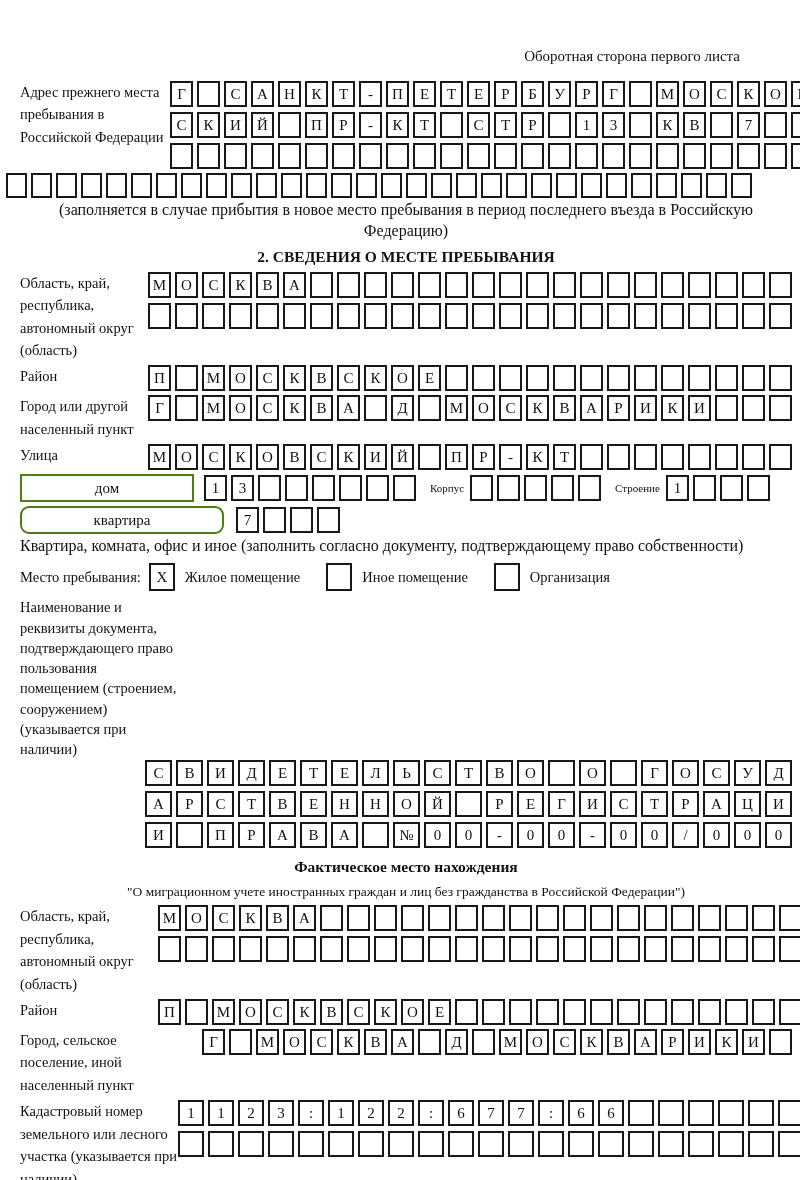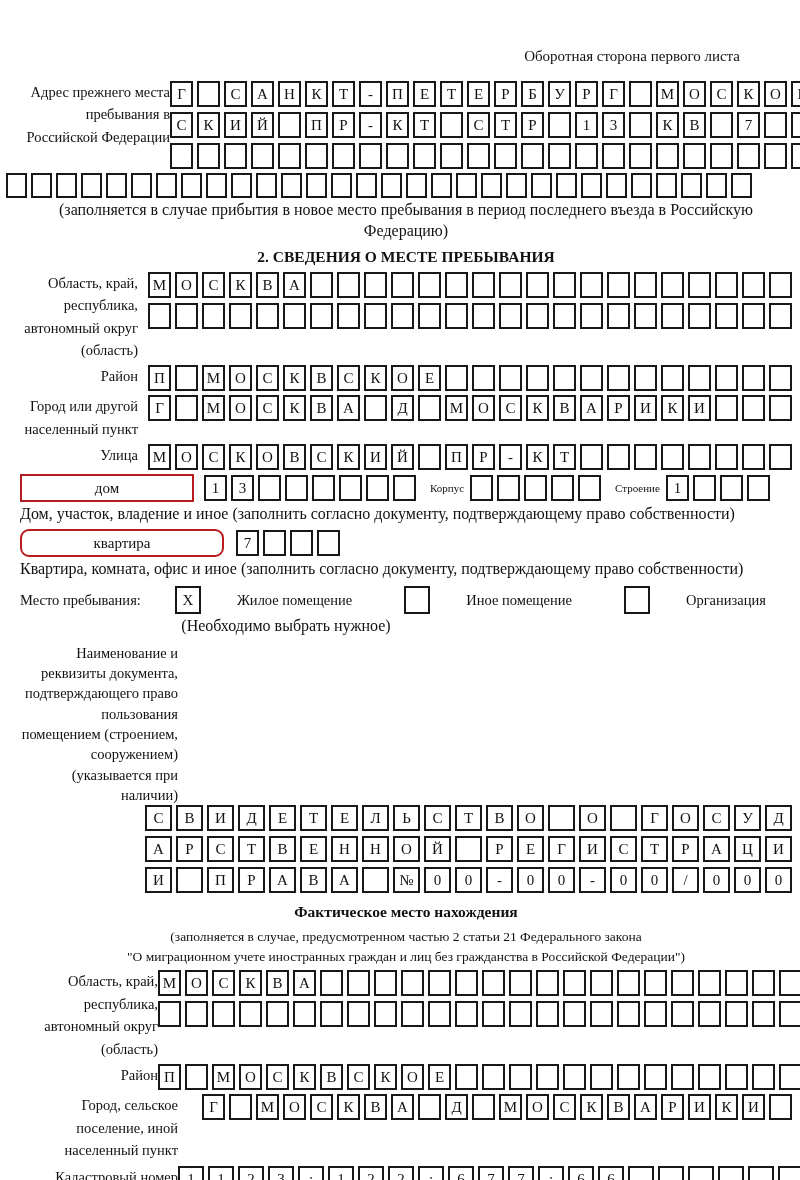--- a/index.html
+++ b/index.html
@@ -4,44 +4,44 @@
 <style>
   html,body{margin:0;padding:0;background:#fff;}
   .page{
     width:800px;height:1180px;overflow:hidden;box-sizing:border-box;
     padding:16px 8px 0 20px;
     font-family:"Liberation Serif","DejaVu Serif",serif;
     color:#111;background:#fff;position:relative;margin-top:32px;
   }
   .hdr-note{text-align:right;font-size:15px;padding-right:52px;margin-bottom:16px;}
   .crow{display:flex;align-items:flex-start;margin-bottom:4px;}
-  .lbl{font-size:14.5px;line-height:1.55;flex:0 0 auto;text-align:right;}
+  .lbl{font-size:14.5px;line-height:1.55;flex:0 0 auto;}
   .lbl.w150{width:150px;}
   .lbl.w118{width:118px;}
   .lbl.w138{width:138px;}
   .lbl.w158{width:158px;}
   .rowstack{margin-left:auto;display:flex;flex-direction:column;gap:5px;}
   .boxes{display:flex;gap:4px;}
   .boxes.right{margin-left:auto;}
   .cb{
     display:inline-block;width:19px;height:22px;border:2px solid #181818;
     text-align:center;font-size:15px;line-height:22px;background:#fff;
     font-family:"Liberation Serif","DejaVu Serif",serif;flex:0 0 auto;
   }
   .w30 .cb{width:17px;height:21px;line-height:21px;}
   .w21 .cb{width:23px;}
   .w22k .cb{width:22px;}
   .fullrow{margin-left:-14px;margin-top:2px;margin-bottom:2px;}
   .caption{font-size:16px;text-align:center;margin:2px 0 4px 0;line-height:1.3;}
   .caption.left{text-align:left;}
   .sec-title{font-weight:bold;font-size:15.5px;text-align:center;margin:6px 0 6px 0;}
-  .longbox{border:2px solid #b91c1c;height:24px;line-height:24px;text-align:center;font-size:15px;background:#fff;flex:0 0 auto;}
+  .longbox{border:2px solid #4d7c0f;height:24px;line-height:24px;text-align:center;font-size:15px;background:#fff;flex:0 0 auto;}
   .houserow{display:flex;align-items:center;margin:4px 0 2px 0;}
   .sublbl{font-size:11px;margin:0 6px 0 14px;}
-  .stayrow{display:flex;align-items:center;margin:6px 0 2px 0;font-size:14.5px;justify-content:space-between;}
+  .stayrow{display:flex;align-items:center;margin:6px 0 2px 0;font-size:14.5px;}
   .chk{display:inline-block;width:22px;height:24px;border:2px solid #181818;text-align:center;line-height:24px;font-size:15px;background:#fff;flex:0 0 auto;}
   .opt{margin:0 26px 0 10px;}
   .stamp-wrap{margin-top:6px;padding-right:30px;}
   .stamp{width:364px;height:173px;border:2px solid #181818;margin-left:auto;background:#fff;}
   .notes2{font-size:13.5px;text-align:center;line-height:1.45;margin-bottom:4px;}
 </style>
 </head>
 <body>
 
 <div class="page">
@@ -336,21 +336,20 @@
         <span class="cb"></span>
       </div>
     <div class="sublbl">Строение</div>
     <div class="boxes">
         <span class="cb">1</span>
         <span class="cb"></span>
         <span class="cb"></span>
         <span class="cb"></span>
       </div>
   </div>
-  <div class="caption left">Дом, участок, владение и иное (заполнить согласно документу, подтверждающему право собственности)</div>
 
   <div class="houserow">
     <div class="longbox" style="width:200px;border-radius:9px;">квартира</div>
     <div class="boxes" style="margin-left:12px;">
         <span class="cb">7</span>
         <span class="cb"></span>
         <span class="cb"></span>
         <span class="cb"></span>
       </div>
   </div>
@@ -358,21 +357,20 @@
 
   <div class="stayrow">
     <span>Место пребывания:</span>
     <span class="chk" style="margin-left:8px;">X</span>
     <span class="opt">Жилое помещение</span>
     <span class="chk"></span>
     <span class="opt">Иное помещение</span>
     <span class="chk"></span>
     <span class="opt">Организация</span>
   </div>
-  <div class="caption" style="margin-right:240px;">(Необходимо выбрать нужное)</div>
 
   <div class="crow" style="margin-top:6px;flex-direction:column;">
     <div class="lbl w158" style="line-height:1.4;">Наименование и реквизиты документа, подтверждающего право пользования помещением (строением, сооружением) (указывается при наличии)</div>
     <div class="rowstack">
       <div class="boxes w21">
           <span class="cb">С</span>
           <span class="cb">В</span>
           <span class="cb">И</span>
           <span class="cb">Д</span>
           <span class="cb">Е</span>
@@ -437,21 +435,20 @@
           <span class="cb">/</span>
           <span class="cb">0</span>
           <span class="cb">0</span>
           <span class="cb">0</span>
         </div>
     </div>
   </div>
 
   <div class="sec-title" style="margin-top:10px;">Фактическое место нахождения</div>
   <div class="notes2">
-    <div>(заполняется в случае, предусмотренном частью 2 статьи 21 Федерального закона</div>
     <div>"О миграционном учете иностранных граждан и лиц без гражданства в Российской Федерации")</div>
   </div>
 
   <div class="crow">
     <div class="lbl w138">Область, край, республика, автономный округ (область)</div>
     <div class="rowstack">
       <div class="boxes">
           <span class="cb">М</span>
           <span class="cb">О</span>
           <span class="cb">С</span>

